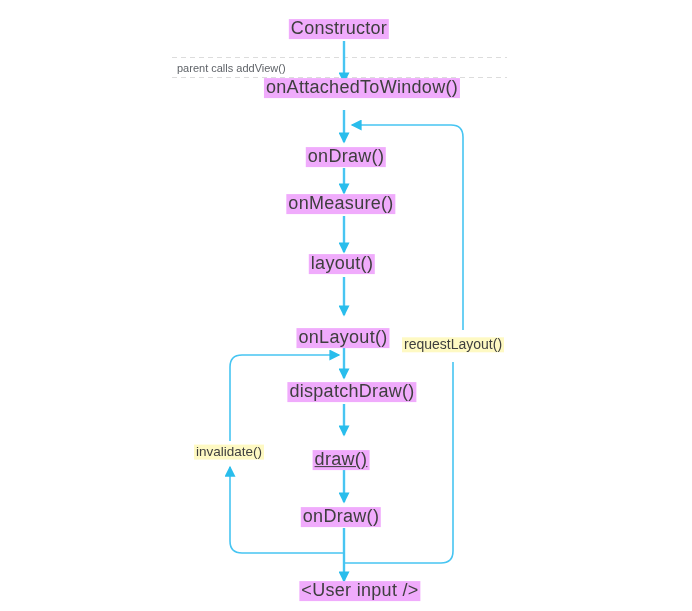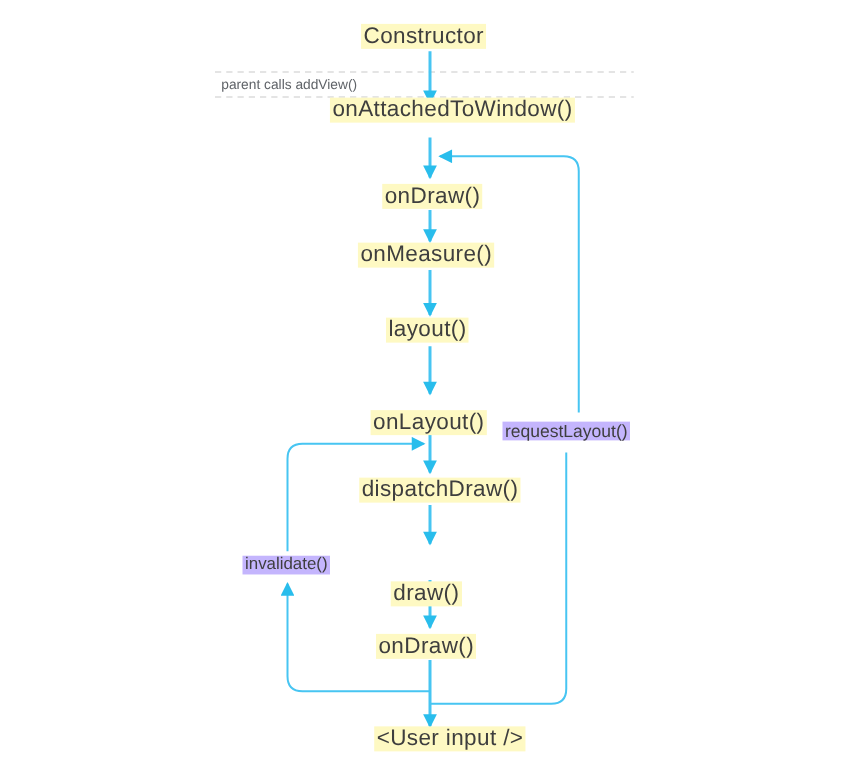--- a/index.html
+++ b/index.html
@@ -13,46 +13,46 @@
   }
   #flow-svg { position: absolute; inset: 0; }
   .node {
     position: absolute;
     transform: translate(-50%, -50%);
     font-size: 18px;
     font-weight: 300;
     letter-spacing: 0.3px;
     color: #3e3e3e;
     white-space: nowrap;
-    background: #fef9c3;
+    background: #f0abfc;
     padding: 0 2px;
     line-height: 1.1;
   }
   .annot {
     position: absolute;
     transform: translateY(-50%);
     font-weight: 300;
     color: #3e3e3e;
     white-space: nowrap;
-    background: #c4b5fd;
+    background: #fef9c3;
     padding: 0 2px;
     line-height: 1.1;
   }
   #annot-parent-calls { left: 175px; top: 68px; font-size: 11px; color: #5f6368; background: transparent; }
   #annot-request-layout { left: 402px; top: 345px; font-size: 14px; }
   #annot-invalidate { left: 194px; top: 452px; font-size: 13.5px; }
 
   #node-constructor   { left: 339px; top: 29px; }
   #node-on-attached   { left: 346px; top: 88px; margin-left: 16px; }
   #node-measure       { left: 346px; top: 157px; }
   #node-on-measure    { left: 341px; top: 204px; }
   #node-layout        { left: 342px; top: 264px; }
   #node-on-layout     { left: 343px; top: 338px; }
   #node-dispatch-draw { left: 340px; top: 392px; margin-left: 12px; }
-  #node-draw          { left: 341px; top: 475px; }
+  #node-draw          { left: 341px; top: 460px; text-decoration: underline; }
   #node-on-draw       { left: 341px; top: 517px; }
   #node-user-input    { left: 360px; top: 591px; }
 </style>
 </head>
 <body>
 
 <div id="canvas">
 
   <svg id="flow-svg" width="692" height="611" viewBox="0 0 692 611">
     <defs>

